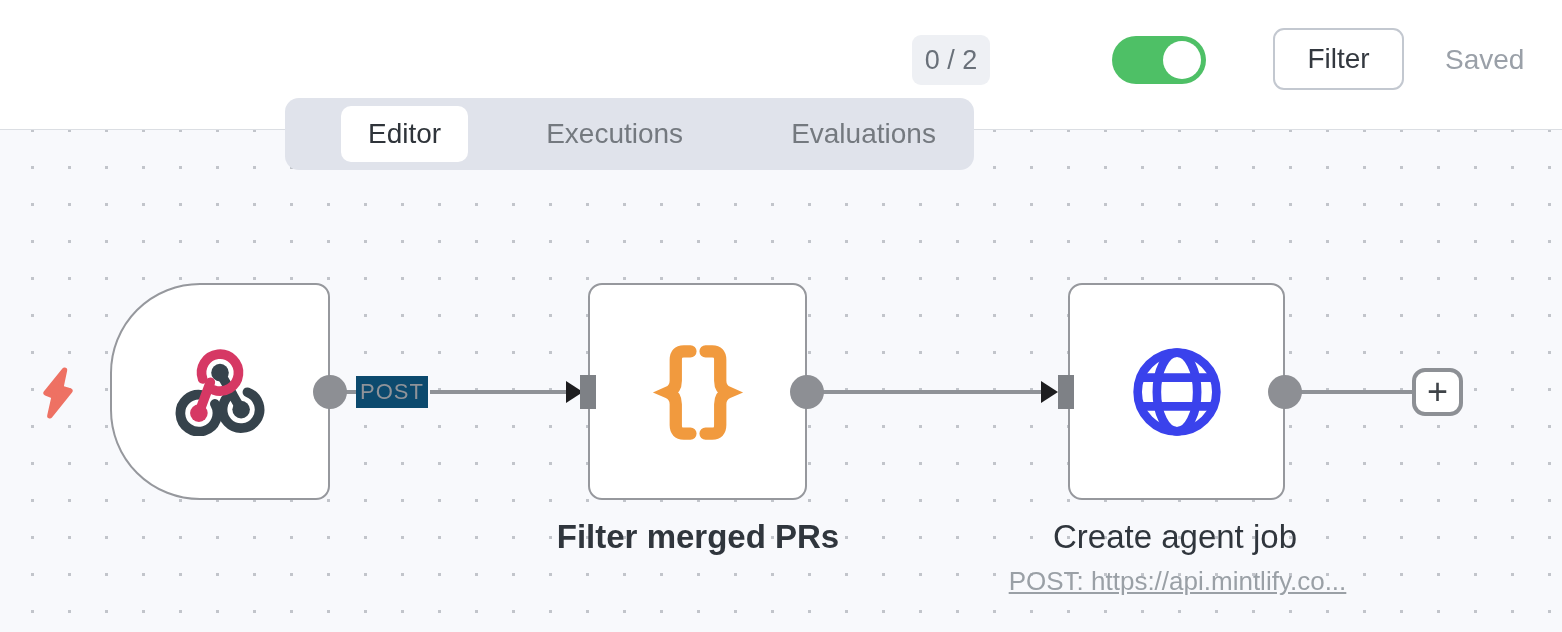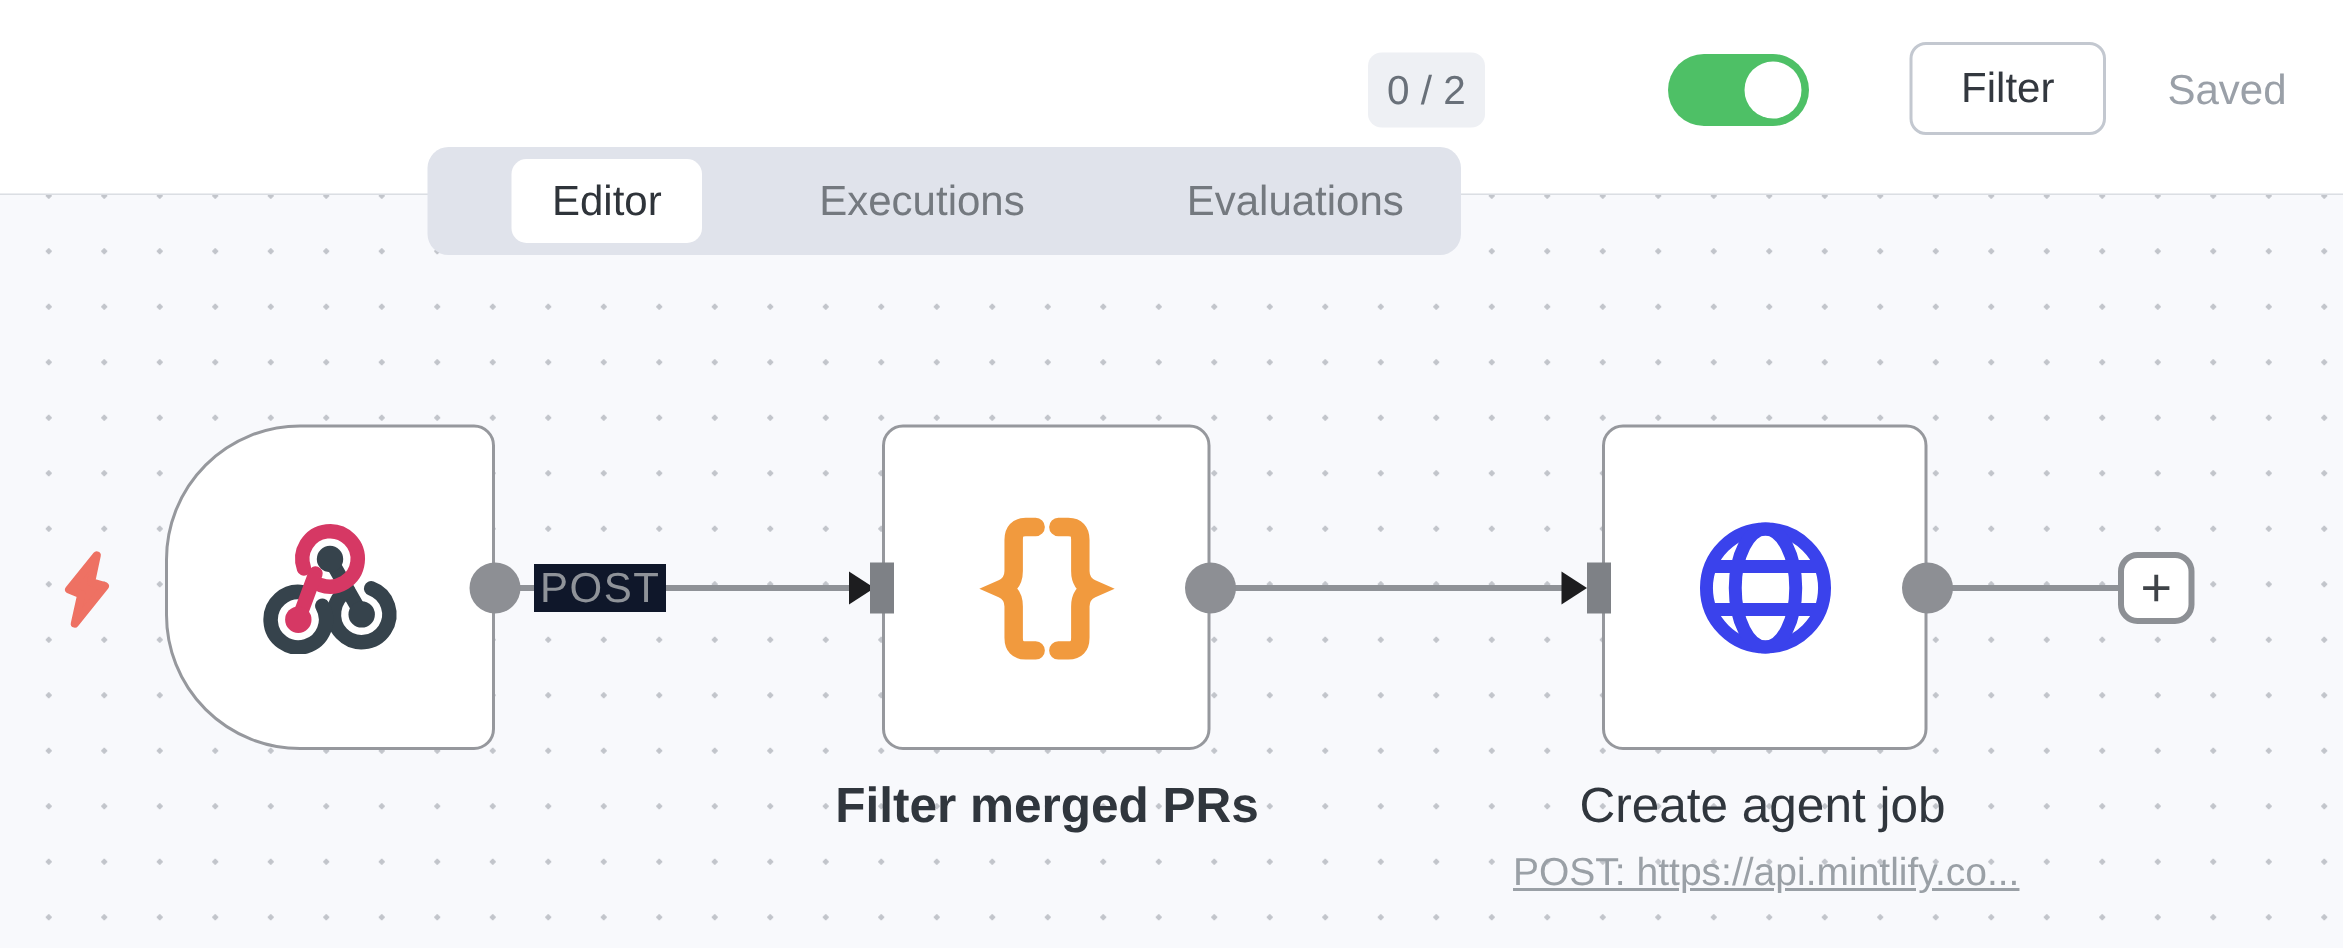--- a/index.html
+++ b/index.html
@@ -63,22 +63,22 @@
         background:#8d8f94;z-index:4;}
   .d1{left:313px;} .d2{left:790px;} .d3{left:1268px;}
   .arrow{position:absolute;top:381px;width:0;height:0;z-index:2;
         border-left:17px solid #1d1d1f;border-top:11px solid transparent;
         border-bottom:11px solid transparent;}
   .a1{left:566px;} .a2{left:1041px;}
   .in-rect{position:absolute;top:375px;width:16px;height:34px;background:#7e8186;z-index:4;}
   .r1{left:580px;} .r2{left:1058px;}
 
   .post-chip{position:absolute;left:356px;top:376px;height:32px;padding:0 4px;
-        background:#0f172a;display:flex;align-items:center;z-index:2;
-        font-size:28px;color:#8f9399;letter-spacing:1px;}
+        background:#0c4a6e;display:flex;align-items:center;z-index:2;
+        font-size:22px;color:#8f9399;letter-spacing:1px;}
 
   .plus-button{position:absolute;left:1412px;top:368px;width:51px;height:48px;
         background:#fff;border:4px solid #8d9095;border-radius:13px;box-sizing:border-box;
         display:flex;align-items:center;justify-content:center;z-index:4;
         font-size:36px;color:#3f4348;font-weight:400;line-height:1;}
 
   .lightning{position:absolute;left:36px;top:367px;z-index:2;}
 </style>
 </head>
 <body>

